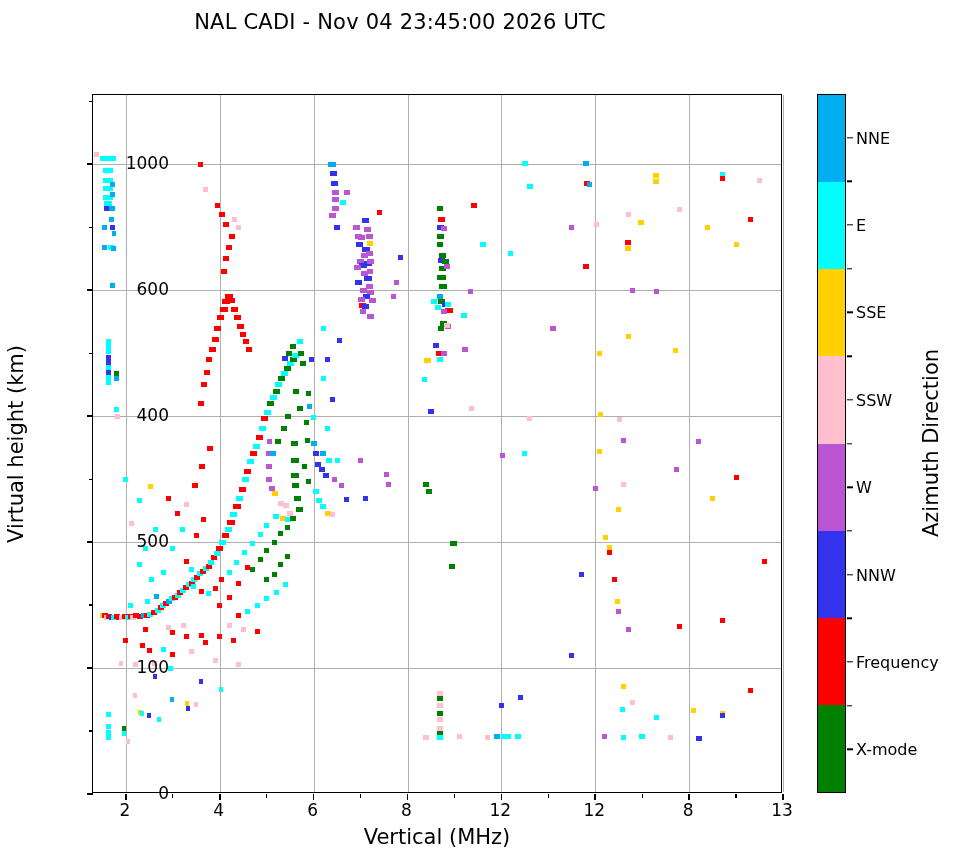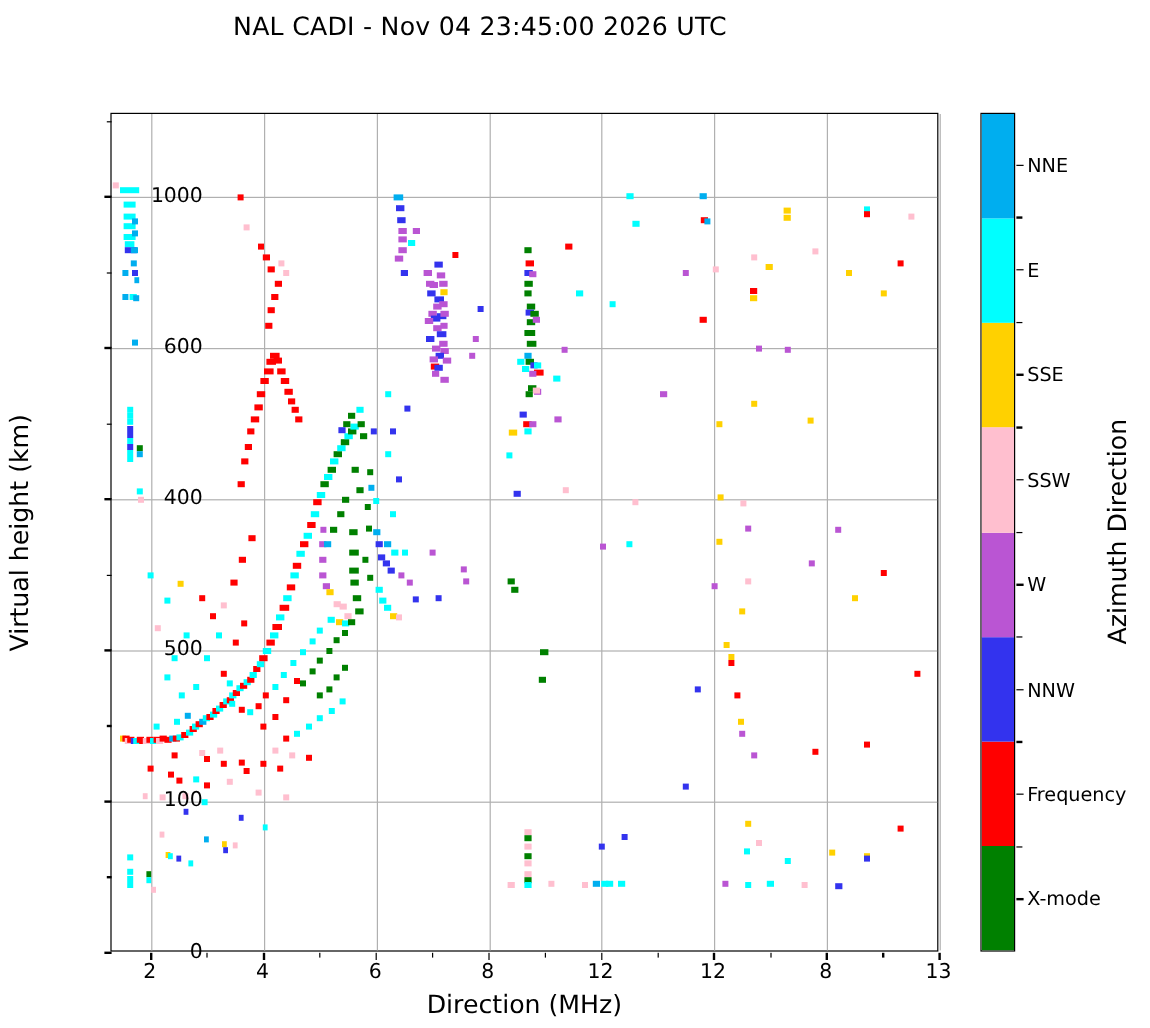--- a/index.html
+++ b/index.html
@@ -552,21 +552,21 @@
     <div class="xtickmark" style="left: 689.2px;"></div>
     <div class="xminor" style="left: 79.1959px;"></div>
     <div class="xminor" style="left: 173.073px;"></div>
     <div class="xminor" style="left: 266.951px;"></div>
     <div class="xminor" style="left: 360.829px;"></div>
     <div class="xminor" style="left: 454.706px;"></div>
     <div class="xminor" style="left: 548.584px;"></div>
     <div class="xminor" style="left: 642.461px;"></div>
   </div>
 
-<div id="xlabel">Direction (MHz)</div>
+<div id="xlabel">Vertical (MHz)</div>
 
 <div id="cbar">
     <div class="seg" style="bottom: 0%; height: 12.5%; background: rgb(0, 128, 0);"></div>
     <div class="seg" style="bottom: 12.5%; height: 12.5%; background: rgb(255, 0, 0);"></div>
     <div class="seg" style="bottom: 25%; height: 12.5%; background: rgb(51, 51, 238);"></div>
     <div class="seg" style="bottom: 37.5%; height: 12.5%; background: rgb(186, 85, 211);"></div>
     <div class="seg" style="bottom: 50%; height: 12.5%; background: rgb(255, 191, 207);"></div>
     <div class="seg" style="bottom: 62.5%; height: 12.5%; background: rgb(255, 209, 0);"></div>
     <div class="seg" style="bottom: 75%; height: 12.5%; background: rgb(0, 255, 255);"></div>
     <div class="seg" style="bottom: 87.5%; height: 12.5%; background: rgb(0, 174, 239);"></div>

